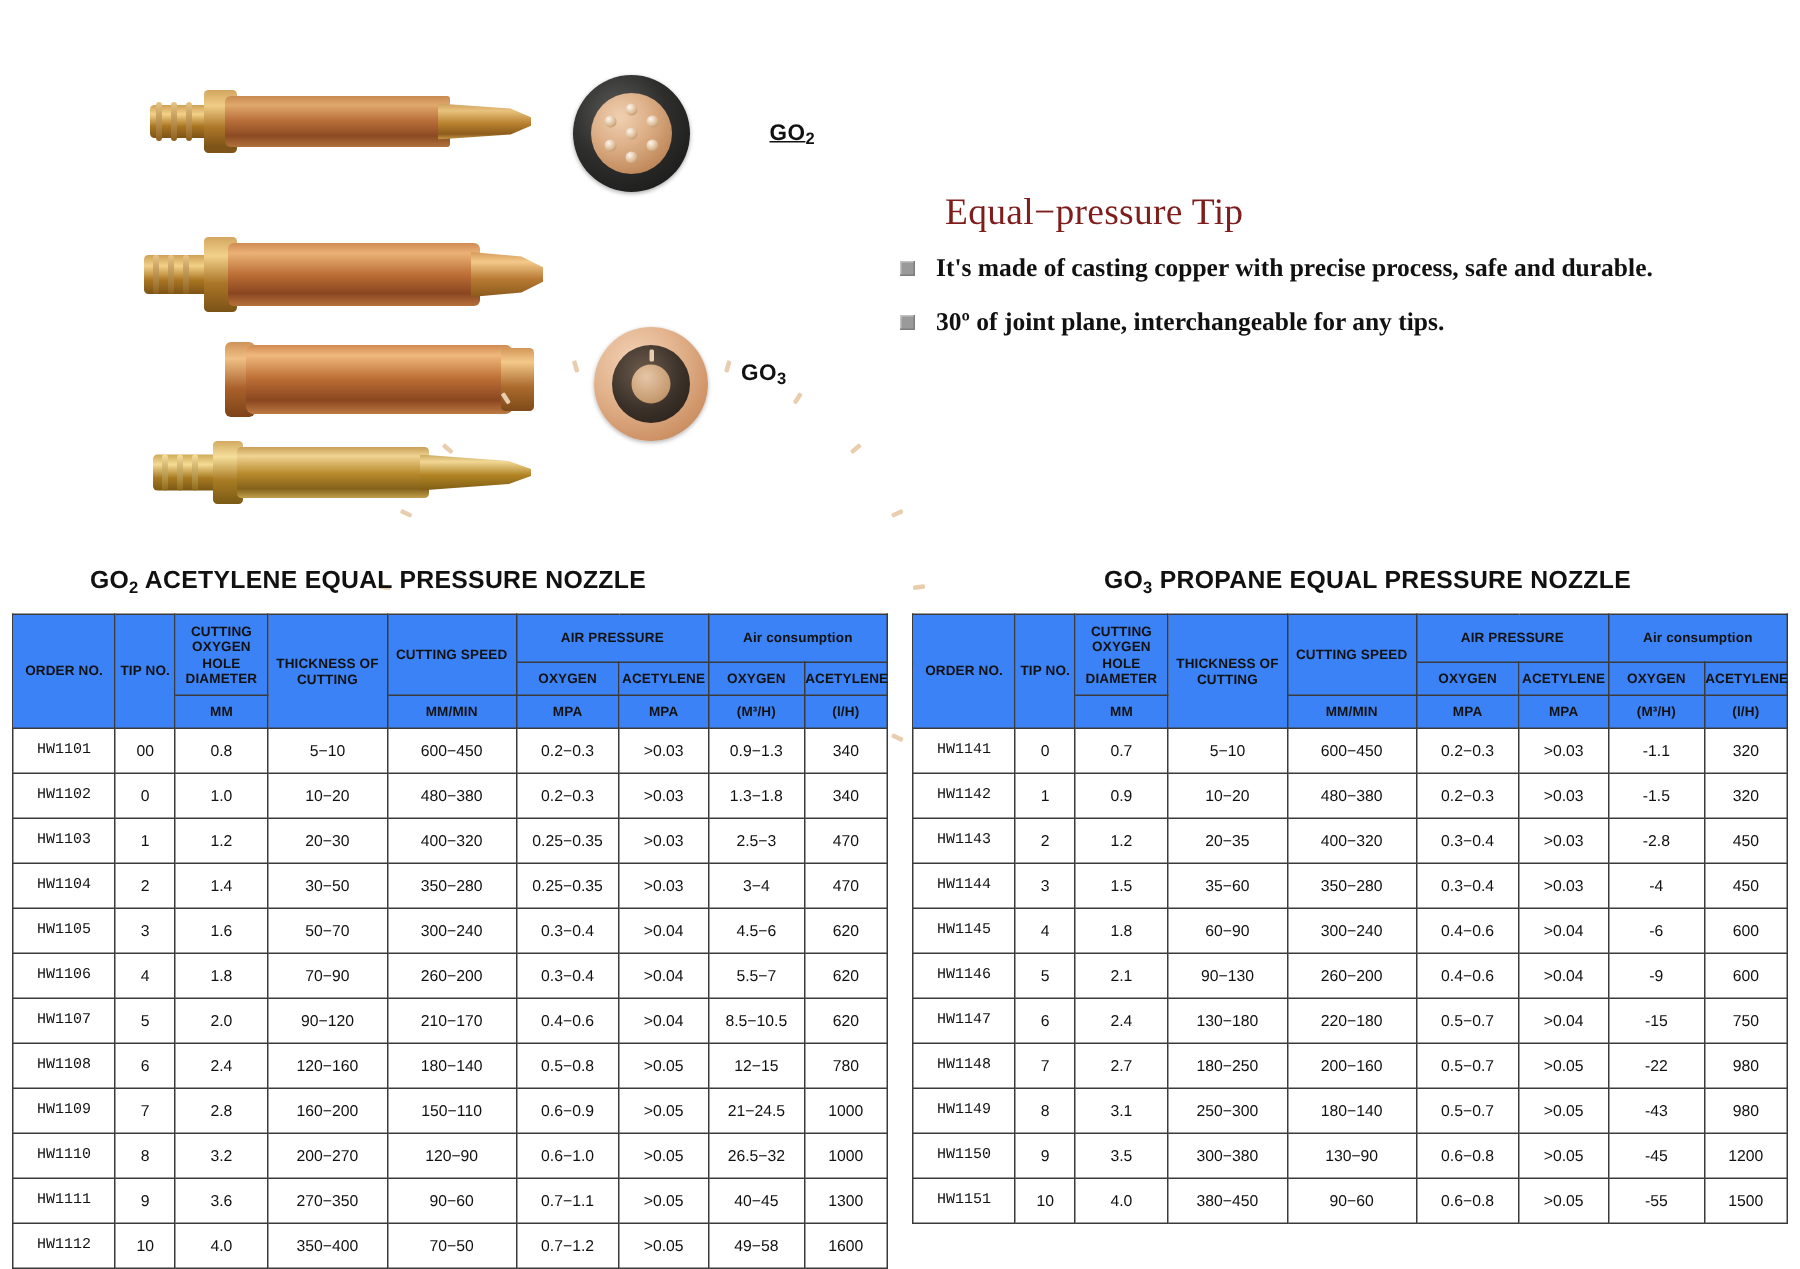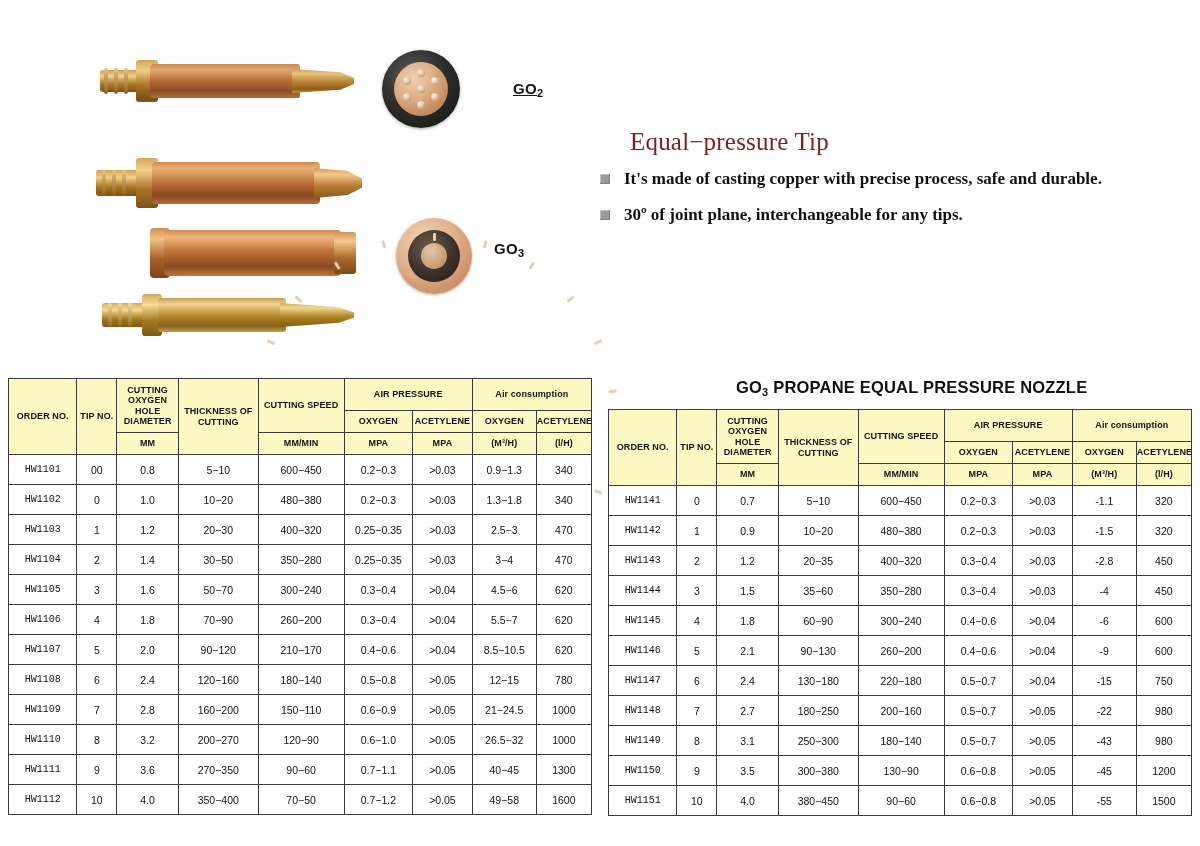--- a/index.html
+++ b/index.html
@@ -168,21 +168,21 @@
   .tbl-right .tbl-title{padding-left:128px;}
   .tbl-title .sub{font-size:11px;position:relative;top:3px;}
 
   table{border-collapse:collapse;font-size:9.5px;color:#111;}
   table.spec{width:584px;table-layout:fixed;}
   table.spec td,table.spec th{
     border:1px solid #3a3a3a;text-align:center;vertical-align:middle;
     padding:0;font-weight:normal;
   }
   table.spec thead td{
-    background:#fef9c3;font-weight:bold;font-size:9px;line-height:1.12;letter-spacing:.1px;margin-top:37px;
+    background:#3b82f6;font-weight:bold;font-size:9px;line-height:1.12;letter-spacing:.1px;margin-top:37px;
   }
   table.spec tbody td{height:29px;font-size:10.5px;background:#ffffff;}
   table.spec tbody td.ord{font-size:10px;font-family:Liberation Mono, monospace;}
   .hdr-h1{height:32px;}
   .hdr-h2{height:22px;}
   .hdr-h3{height:22px;}
 
   
   .cw0{width:62px;} .cw1{width:36px;} .cw2{width:56px;} .cw3{width:72px;}
   .cw4{width:78px;} .cw5{width:62px;} .cw6{width:54px;} .cw7{width:58px;} .cw8{width:50px;}
@@ -284,20 +284,23 @@
       <span class="bullet-sq"></span>
       <span class="bullet-tx">It's made of casting copper with precise process, safe and durable.</span>
     </div>
     <div class="bullet-row">
       <span class="bullet-sq"></span>
       <span class="bullet-tx">30º  of joint plane, interchangeable for any tips.</span>
     </div>
   </div>
 
   <div class="tbl-wrap tbl-left">
+    <div class="tbl-title">
+      <span>GO</span><span class="sub">2</span><span> ACETYLENE EQUAL PRESSURE NOZZLE</span>
+    </div>
     <table class="spec">
       <colgroup>
         <col class="cw0">
           <col class="cw1">
           <col class="cw2">
           <col class="cw3">
           <col class="cw4">
         <col class="cw5">
           <col class="cw6">
           <col class="cw7">

